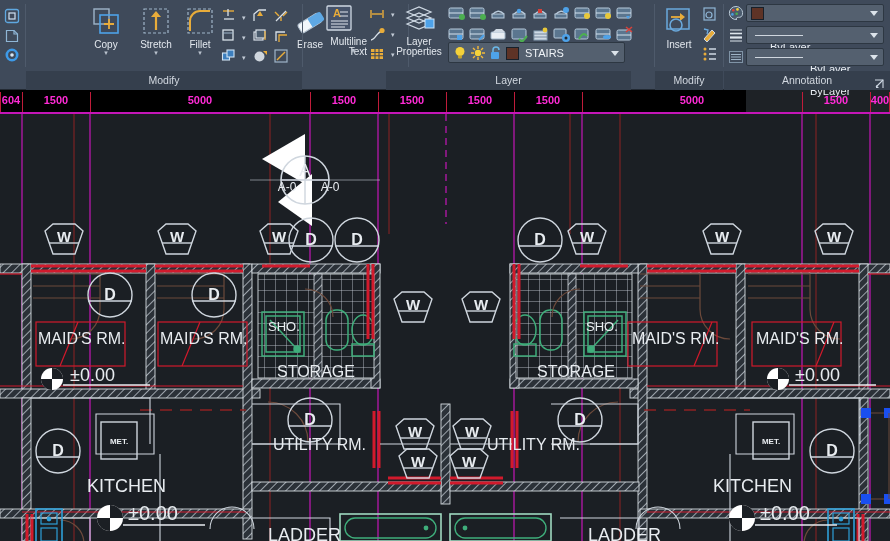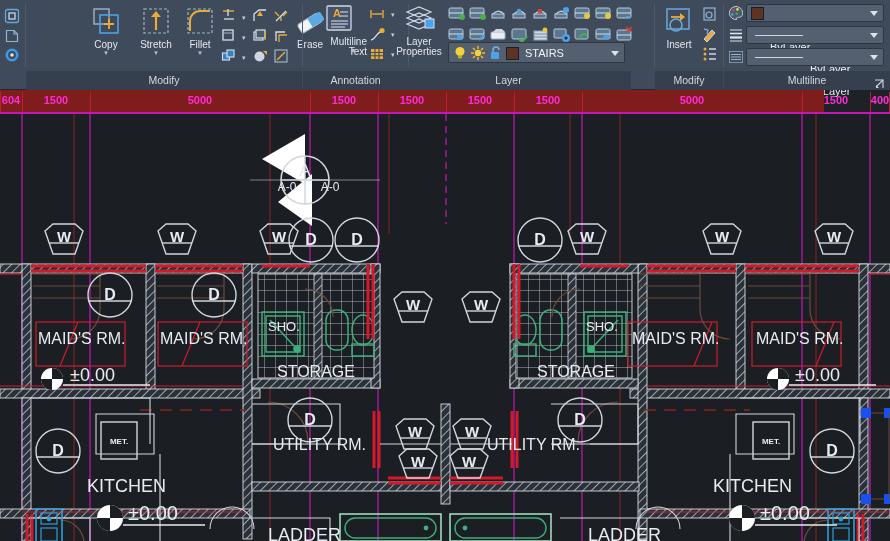--- a/index.html
+++ b/index.html
@@ -32,21 +32,21 @@
              border-top:5px solid #dce3ea;}
 
   .propline{position:absolute;height:1px;background:#cfd6de;}
   .propbox{position:absolute;background:#54606f;border:1px solid #2d3742;border-radius:2px;
            box-sizing:border-box;}
   .propbox .txt{position:absolute;color:#e9eef3;font-size:11px;line-height:14px;margin-top:33px;}
   .swatch{position:absolute;width:13px;height:13px;border:1px solid #17202a;box-sizing:border-box;}
   .dlg-launch{position:absolute;right:5px;bottom:3px;width:11px;height:11px;}
 
   
-  #ruler{position:absolute;left:0;top:90px;width:824px;height:24px;background:#7f1d1d;}
+  #ruler{position:absolute;left:0;top:90px;width:746px;height:24px;background:#000000;}
   .rtick{position:absolute;top:2px;width:1px;height:22px;background:#c01c3a;}
   .rlabel{position:absolute;top:4px;color:#ff2bd6;font-size:11px;font-weight:bold;
           font-family:"Liberation Sans",sans-serif;text-align:center;}
   #rulerline{position:absolute;left:0;top:112px;width:890px;height:2px;background:#c516b8;}
 
   
   #canvas{position:absolute;left:0;top:114px;width:890px;height:427px;background:#1b1f24;
           overflow:hidden;}
   #canvas svg{display:block;}
 
@@ -232,21 +232,20 @@
       <div class="smallico" style="left:66px;top:46px;">
         <svg width="16" height="16" viewBox="0 0 16 16">
             <rect x="2" y="3" width="12" height="10" fill="#e8ac3a"></rect>
             <g stroke="#3f4a5a" stroke-width="1.1">
               <path d="M2 6.5 H14 M2 9.8 H14 M6 3 V13 M10 3 V13"></path>
             </g>
           </svg>
       </div>
       <span class="dotarw" style="left:88px;top:51px;">▾</span>
     </div>
-    <div class="panel-title">Annotation</div>
   </div>
   <div class="panel-sep" style="left:408px;"></div>
 
   <div class="panel" style="left:386px;width:245px;">
     <div class="panel-body">
       <div class="bigbtn" style="left:5px;top:4px;width:56px;">
         <span class="ic">
           <svg width="36" height="30" viewBox="0 0 36 30">
               <g fill="none" stroke="#cfd9e4" stroke-width="1.2">
             <path d="M6 8 L18 3 L30 8 L18 13 Z"></path>
@@ -464,21 +463,21 @@
               <path d="M3 5.5 H13 M3 8 H13 M3 10.5 H13"></path>
             </g>
           </svg>
       </div>
       <div class="propbox" style="left:22px;top:48px;width:138px;height:18px;">
         <div class="propline" style="left:8px;top:8px;width:48px;"></div>
         <div class="txt" style="left:63px;top:2px;">ByLayer</div>
         <div class="combo-arw"></div>
       </div>
     </div>
-    <div class="panel-title">Multiline</div>
+    <div class="panel-title">Annotation</div>
     <div class="dlg-launch">
       <svg width="11" height="11" viewBox="0 0 11 11">
           <path d="M1 1 H9 V9" fill="none" stroke="#cfd9e4" stroke-width="1.1"></path>
           <path d="M9 1 L2 8" stroke="#cfd9e4" stroke-width="1.1"></path>
           <path d="M2 6 v3 h3 z" fill="#cfd9e4"></path>
         </svg>
     </div>
   </div>
 </div>
 

